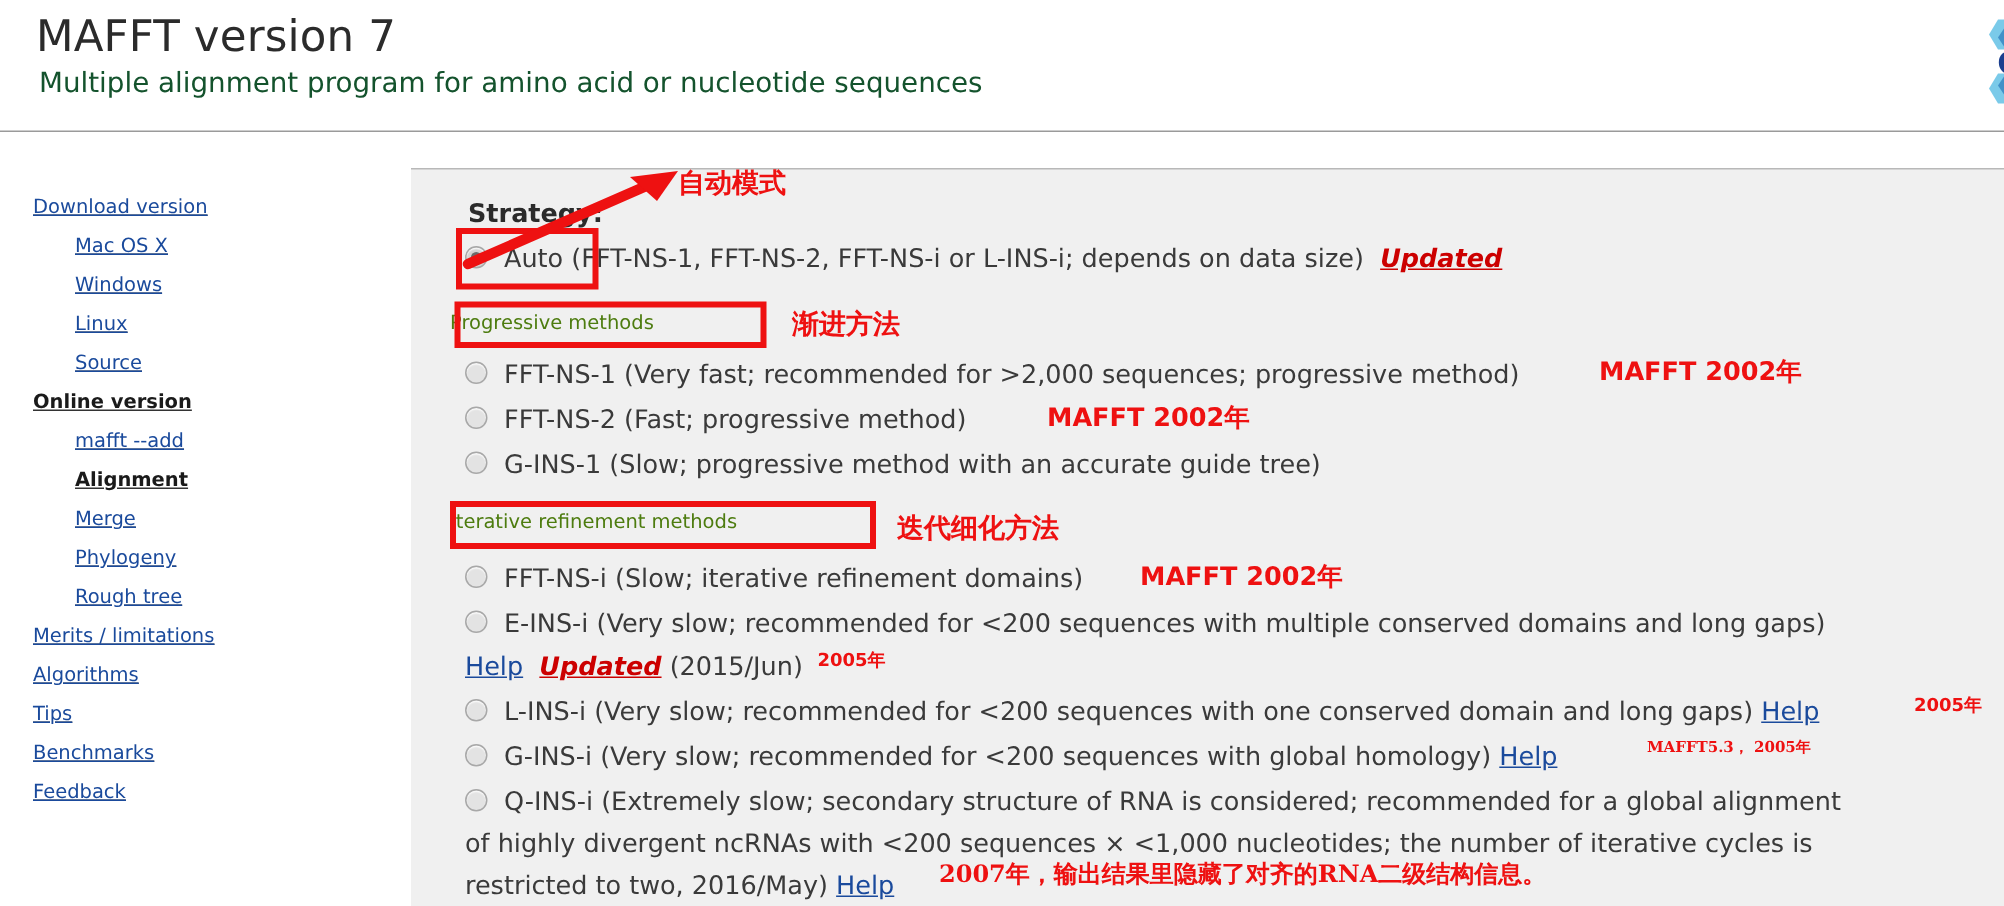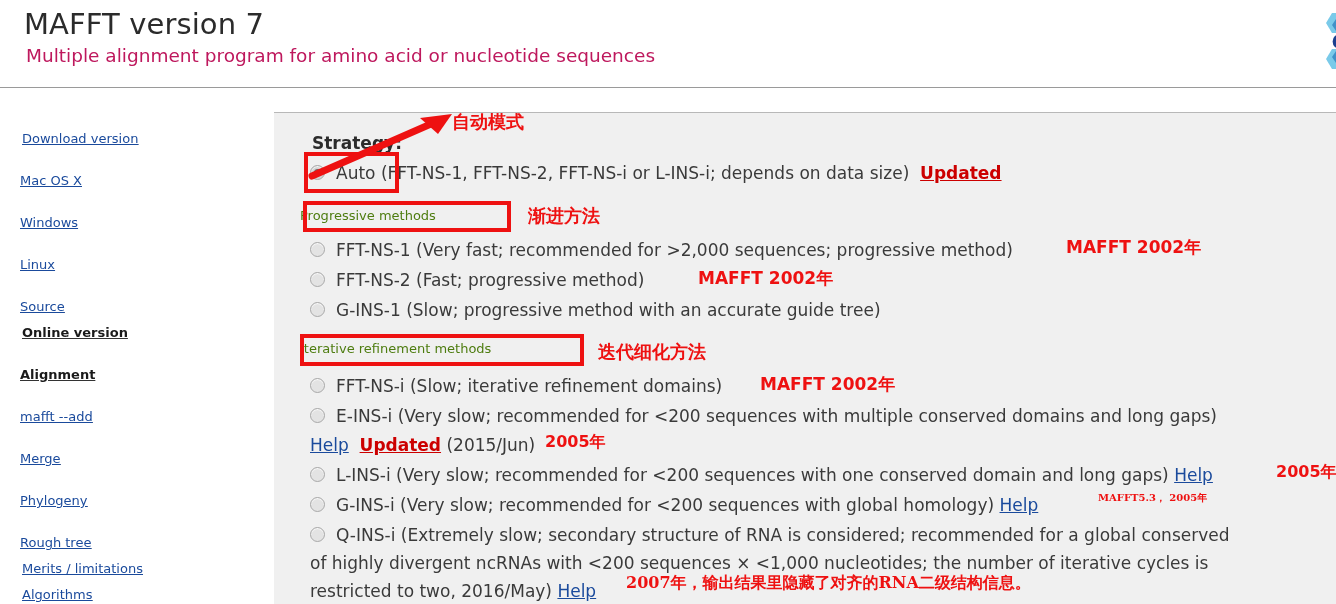--- a/index.html
+++ b/index.html
@@ -16,40 +16,40 @@
 
   
   .header { position: relative; height: 68px; }
   .site-title {
     position: absolute; left: 24px; top: 7px;
     font-size: 29px; font-weight: normal; color: #2b2b2b;
     letter-spacing: 0.1px;
   }
   .site-subtitle {
     position: absolute; left: 26px; top: 45px;
-    font-size: 18.5px; color: #be185d;
+    font-size: 18.5px; color: #14532d;
   }
   .header-rule {
     position: absolute; left: 0; top: 87px; width: 1336px;
     border-top: 1px solid #9a9a9a;
   }
 
   
   .logos { position: absolute; right: 16px; top: 5px; height: 70px; }
   .cbrc-logo { position: absolute; left: 0; top: 4px; width: 96px; height: 64px; }
 
   
   .sidebar {
     position: absolute; left: 0; top: 126px; width: 262px;
     font-size: 13px;
     text-decoration: underline;
   }
   .nav-item { line-height: 26px; white-space: nowrap; }
   .nav-item.lvl0 { padding-left: 22px; }
-  .nav-item.lvl1 { padding-left: 20px; margin-top: 16px; }
+  .nav-item.lvl1 { padding-left: 50px; }
   .nav-link {
     color: #1a4a9c; text-decoration: underline; cursor: pointer;
   }
   .nav-static { color: #1a1a1a; font-weight: bold; }
 
   
   .panel {
     position: absolute; left: 274px; top: 112px;
     width: 1062px; height: 492px;
     background: #f0f0f0;
@@ -81,38 +81,38 @@
 
   .grp-head {
     position: absolute; left: 26px;
     font-size: 13px; color: #4d7c0f;
   }
 
   .lnk {
     color: #1a4a9c; text-decoration: underline; cursor: pointer;
   }
   .updated {
-    color: #cc0000; font-weight: bold; 
+    color: #cc0000; font-weight: bold; font-style: italic;
     text-decoration: underline; cursor: pointer; margin-top: 44px;
   }
 
   
   .anno {
     position: absolute;
     color: #ee1111;
     font-weight: bold;
     white-space: nowrap;
   }
   .anno-cjk { font-size: 18px; }
   .anno-mafft { font-size: 17px; }
   .anno-serif {
     font-family: "DejaVu Serif", "Liberation Serif", serif;
     font-size: 10px;
   }
-  .anno-small { font-size: 16px; }
+  .anno-small { font-size: 12px; }
 
   .redbox {
     position: absolute;
     border: 4px solid #ee1111;
     box-sizing: border-box;
     pointer-events: none;
   }
   .arrow-svg { position: absolute; pointer-events: none; }
 </style>
 </head>
@@ -144,22 +144,22 @@
   <div class="header-rule"></div>
 </div>
 
 <div class="sidebar">
   <div class="nav-item lvl0"><span class="nav-link">Download version</span></div>
   <div class="nav-item lvl1"><span class="nav-link">Mac OS X</span></div>
   <div class="nav-item lvl1"><span class="nav-link">Windows</span></div>
   <div class="nav-item lvl1"><span class="nav-link">Linux</span></div>
   <div class="nav-item lvl1"><span class="nav-link">Source</span></div>
   <div class="nav-item lvl0"><span class="nav-static">Online version</span></div>
+  <div class="nav-item lvl1"><span class="nav-link">mafft --add</span></div>
   <div class="nav-item lvl1"><span class="nav-static">Alignment</span></div>
-  <div class="nav-item lvl1"><span class="nav-link">mafft --add</span></div>
   <div class="nav-item lvl1"><span class="nav-link">Merge</span></div>
   <div class="nav-item lvl1"><span class="nav-link">Phylogeny</span></div>
   <div class="nav-item lvl1"><span class="nav-link">Rough tree</span></div>
   <div class="nav-item lvl0"><span class="nav-link">Merits / limitations</span></div>
   <div class="nav-item lvl0"><span class="nav-link">Algorithms</span></div>
   <div class="nav-item lvl0"><span class="nav-link">Tips</span></div>
   <div class="nav-item lvl0"><span class="nav-link">Benchmarks</span></div>
   <div class="nav-item lvl0"><span class="nav-link">Feedback</span></div>
 </div>
 
@@ -198,21 +198,21 @@
 
   <div class="opt-row" style="top:352px;">
     <span class="radio"></span><span class="opt-text">L-INS-i (Very slow; recommended for &lt;200 sequences with one conserved domain and long gaps)</span><span class="opt-text">&nbsp;</span><span class="lnk">Help</span>
   </div>
 
   <div class="opt-row" style="top:382px;">
     <span class="radio"></span><span class="opt-text">G-INS-i (Very slow; recommended for &lt;200 sequences with global homology)</span><span class="opt-text">&nbsp;</span><span class="lnk">Help</span>
   </div>
 
   <div class="opt-row" style="top:412px;">
-    <span class="radio"></span><span class="opt-text">Q-INS-i (Extremely slow; secondary structure of RNA is considered; recommended for a global conserved</span>
+    <span class="radio"></span><span class="opt-text">Q-INS-i (Extremely slow; secondary structure of RNA is considered; recommended for a global alignment</span>
   </div>
   <div class="opt-row" style="top:440px; left:36px;">
     <span class="opt-text">of highly divergent ncRNAs with &lt;200 sequences × &lt;1,000 nucleotides; the number of iterative cycles is</span>
   </div>
   <div class="opt-row" style="top:468px; left:36px;">
     <span class="opt-text">restricted to two, 2016/May)</span><span class="opt-text">&nbsp;</span><span class="lnk">Help</span>
   </div>
 
 </div>
 

